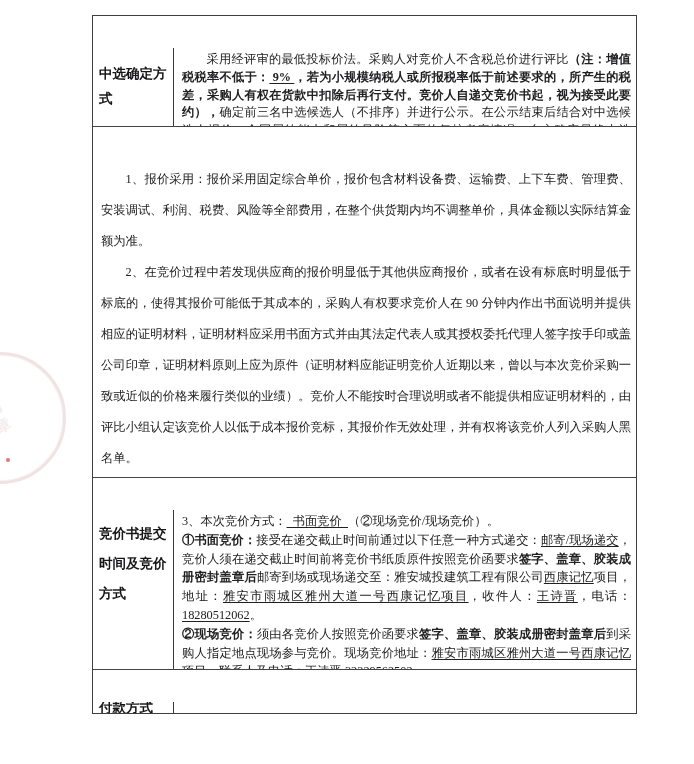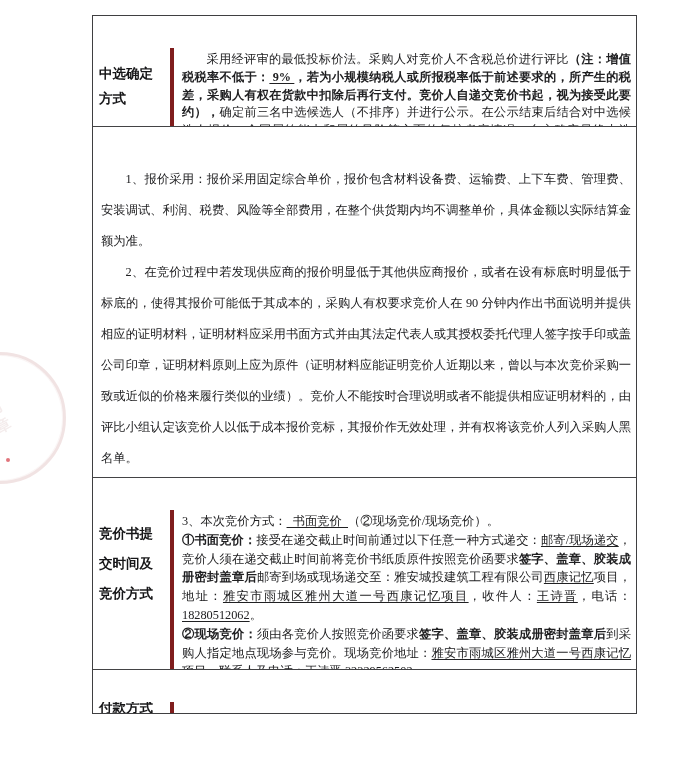--- a/index.html
+++ b/index.html
@@ -39,21 +39,21 @@
     position:absolute; left:92px; top:15px;
     width:545px;
     border:1.5px solid #3f3f41;
     background:#ffffff;
   }
   .trow { display:flex; border-bottom:1px solid #434345; }
   .trow:last-child { border-bottom:none; }
   .cell { overflow:hidden;margin-top:32px; }
   .label-cell {
     width:81px; flex:0 0 81px;
-    border-right:4px solid #7f1d1d;
+    border-right:1px solid #7f1d1d;
     font-weight:bold;
     font-size:13.5px;
     padding:13px 4px 0 6px;
     line-height:25px;
     color:#161618;
   }
   .content-cell {
     flex:1 1 auto;
     font-size:12.3px;
     padding:3px 5px 0 8px;

